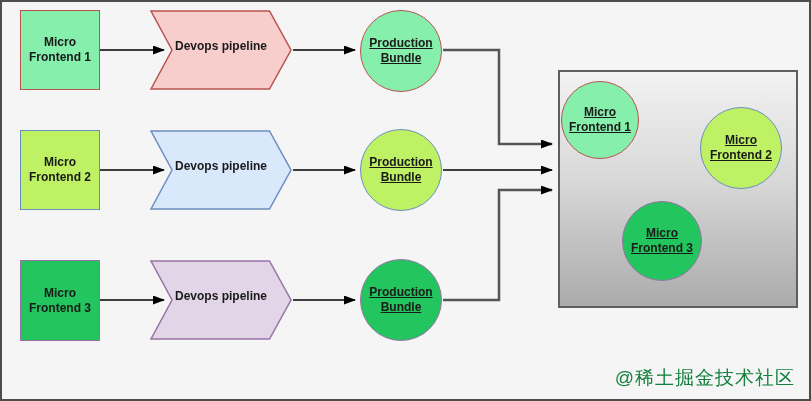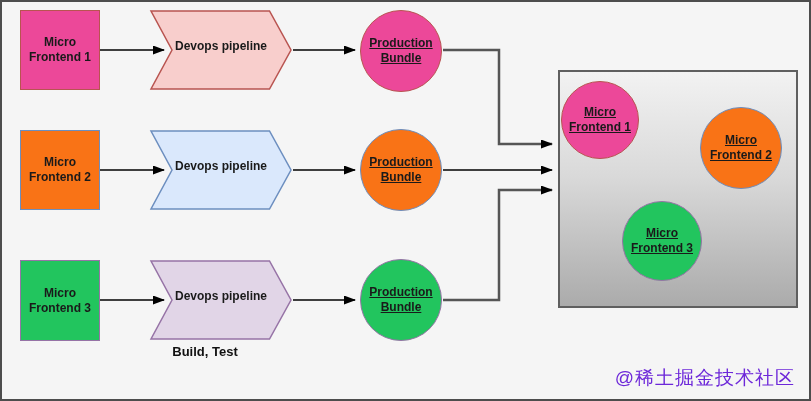--- a/index.html
+++ b/index.html
@@ -18,22 +18,22 @@
   }
   .node{
     position:absolute;
     display:flex;align-items:center;justify-content:center;
     text-align:center;
     font-weight:bold;font-size:12px;line-height:1.25;color:#1a1a1a;
     box-sizing:border-box;
   }
   .rect-node{border:1.5px solid;}
   .circle-node{border-radius:50%;border:1.5px solid;text-decoration:underline;}
-  .theme-red{background:#ec4899;border-color:#b85450;}
-  .theme-blue{background:#f97316;border-color:#6c8ebf;}
+  .theme-red{background:#86efac;border-color:#b85450;}
+  .theme-blue{background:#bef264;border-color:#6c8ebf;}
   .theme-purple{background:#22c55e;border-color:#9673a6;}
   .poly-red{fill:#f8cecc;stroke:#b85450;stroke-width:1.5;}
   .poly-blue{fill:#dae8fc;stroke:#6c8ebf;stroke-width:1.5;}
   .poly-purple{fill:#e1d5e7;stroke:#9673a6;stroke-width:1.5;}
   .chevron{position:absolute;width:142px;height:72px;}
   .chevron svg{position:absolute;inset:0;overflow:visible;}
   .chevron .label{
     position:absolute;inset:0;
     display:flex;align-items:center;justify-content:center;
     font-weight:bold;font-size:12px;color:#1a1a1a;white-space:nowrap;
@@ -44,21 +44,21 @@
     background:linear-gradient(180deg,#f2f2f2 0%,#d9d9d9 45%,#ababab 100%);
     border:2px solid #5f5f5f;
     box-sizing:border-box;
   }
   .caption{
     position:absolute;left:145px;top:345px;width:120px;
     text-align:center;font-weight:bold;font-size:13px;line-height:1.15;color:#111;
   }
   .watermark{
     position:absolute;right:16px;bottom:10px;
-    font-size:19px;color:#6d28d9;letter-spacing:1px;
+    font-size:19px;color:#15803d;letter-spacing:1px;
     font-weight:normal;
   }
 </style>
 </head>
 <body>
 
 <div class="canvas">
 
   <div class="node rect-node theme-red" style="left:20px;top:10px;width:80px;height:80px;">
     <span>Micro Frontend 1</span>
@@ -93,21 +93,20 @@
     <svg viewBox="0 0 142 80">
       <polygon class="poly-purple" points="1,1 119.5,1 141,40 119.5,79 1,79 22,40"></polygon>
     </svg>
     <div class="label">Devops pipeline</div>
   </div>
   <div class="node circle-node theme-purple" style="left:360px;top:259px;width:82px;height:82px;">
     <span>Production Bundle</span>
   </div>
 
   <div class="caption">
-    <div>Build, Test</div>
   </div>
 
   <div class="bigbox"></div>
   <div class="node circle-node theme-red" style="left:561px;top:81px;width:78px;height:78px;">
     <span>Micro Frontend 1</span>
   </div>
   <div class="node circle-node theme-blue" style="left:700px;top:107px;width:82px;height:82px;">
     <span>Micro Frontend 2</span>
   </div>
   <div class="node circle-node theme-purple" style="left:622px;top:201px;width:80px;height:80px;">

